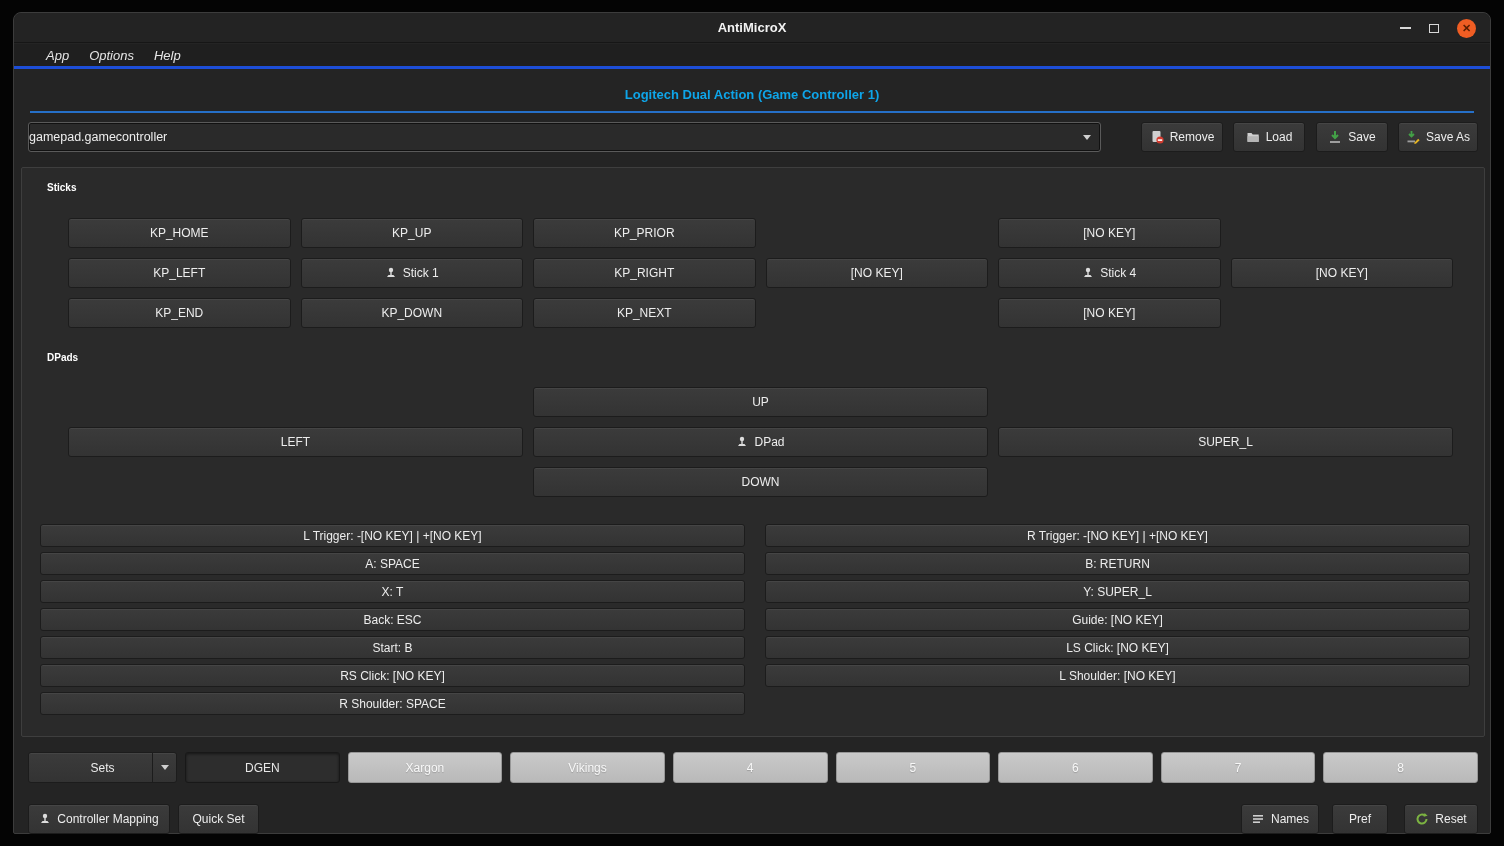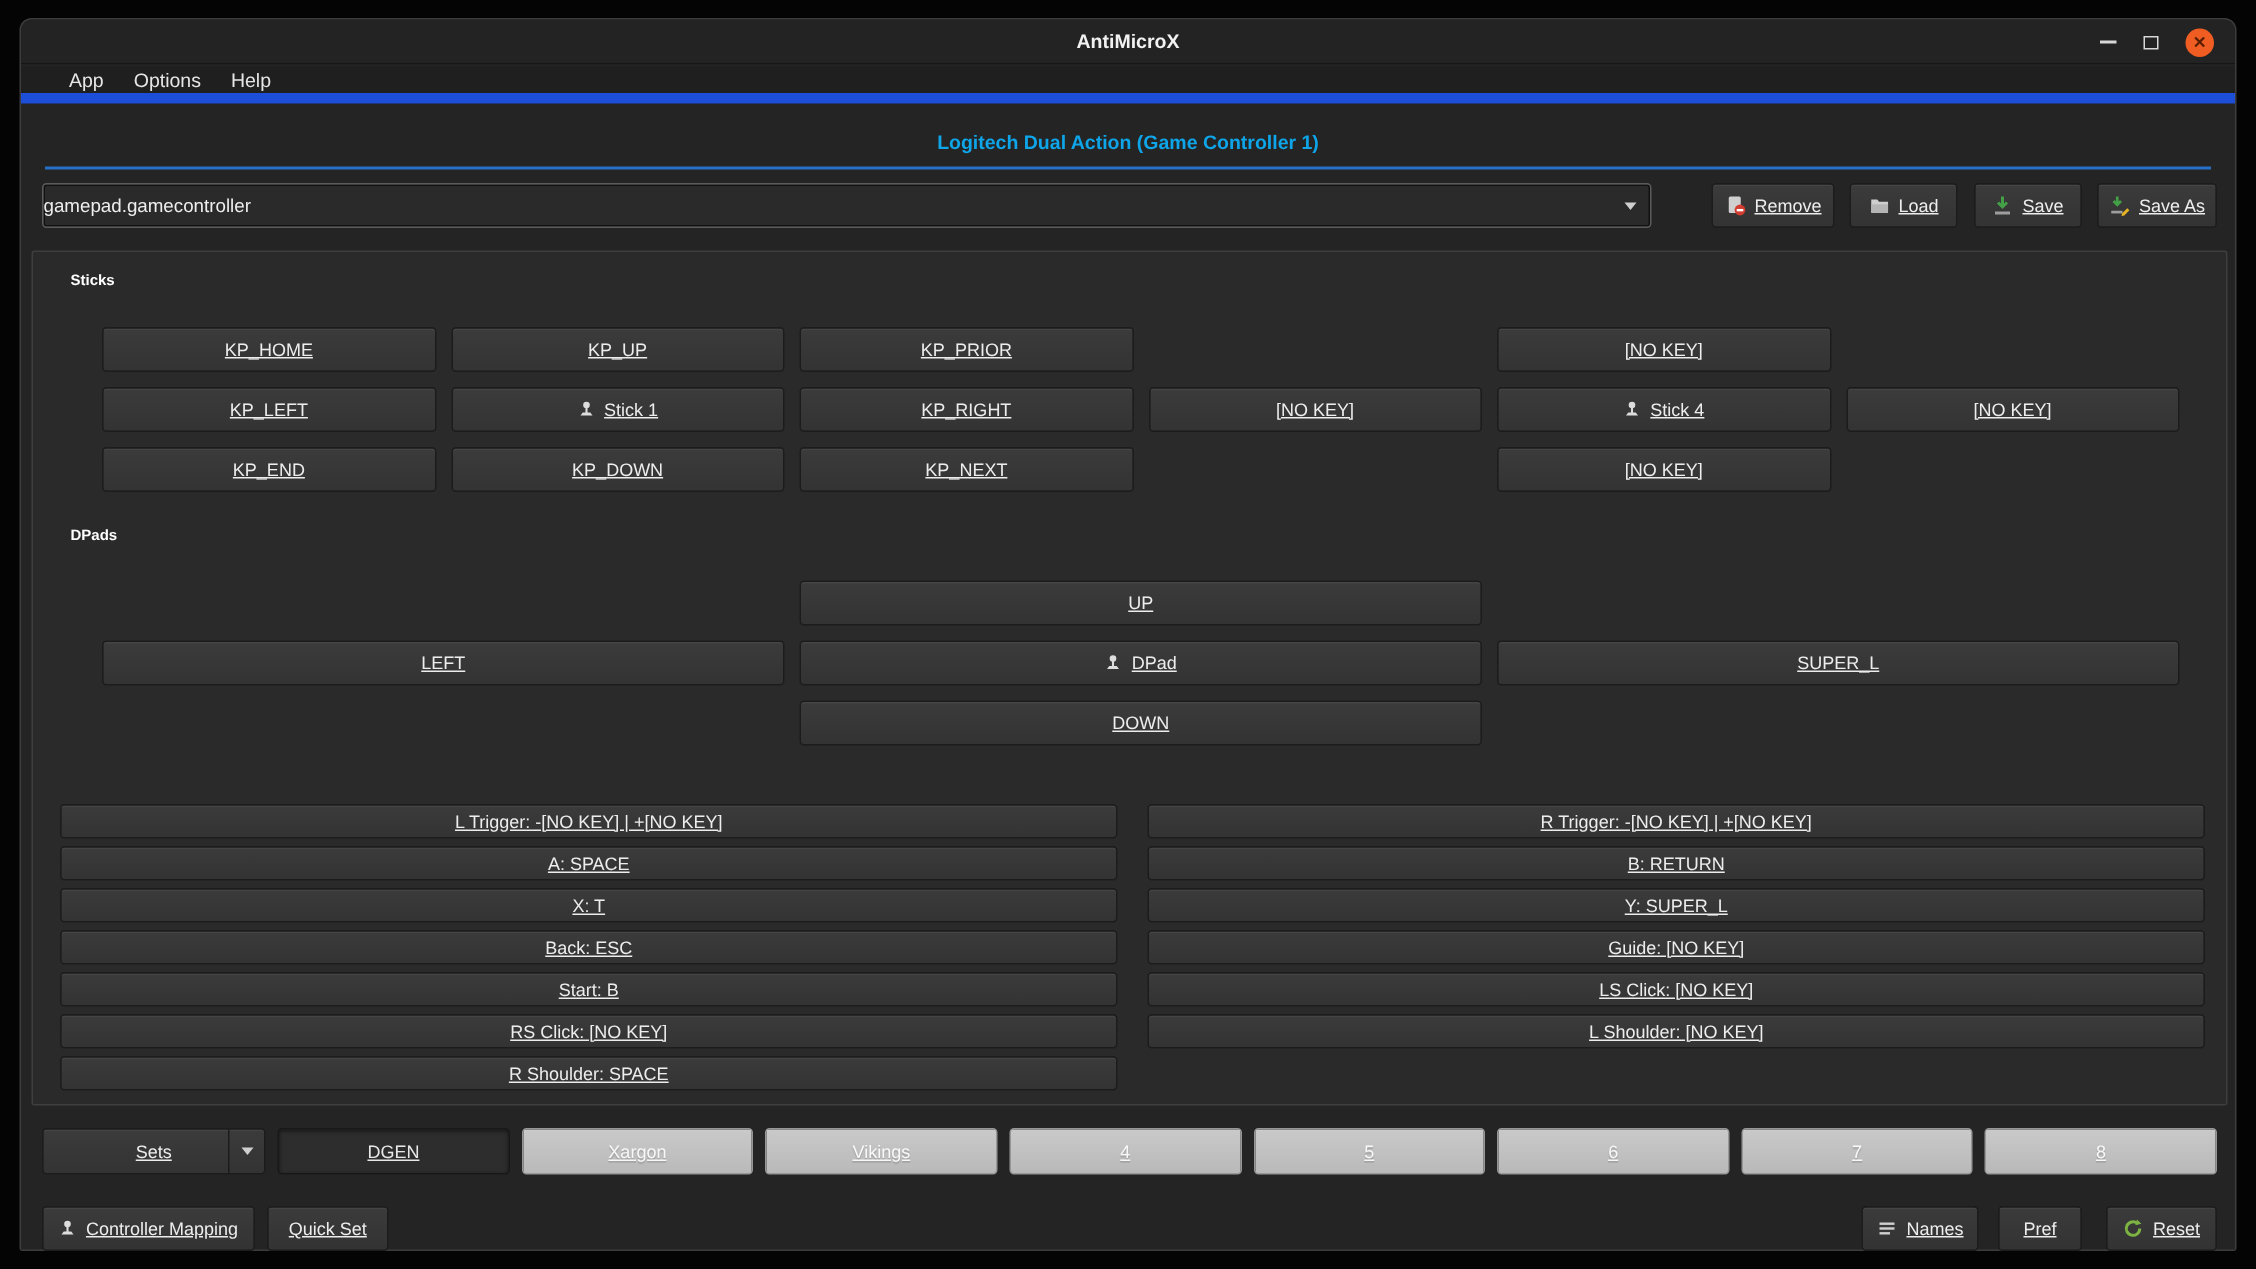--- a/index.html
+++ b/index.html
@@ -17,53 +17,53 @@
   .win-controls { position:absolute; right:14px; top:0; height:30px; display:flex;
                   align-items:center; gap:18px; }
   .min-glyph { width:11px; height:2px; background:#d8d8d8; }
   .max-glyph { width:10px; height:9px; border:1.5px solid #d8d8d8; }
   .close-btn { width:19px; height:19px; border-radius:50%; background:#ef5d23;
                color:#5a1d00; font-size:11px; font-weight:bold; display:flex;
                align-items:center; justify-content:center; }
 
   
   .menubar { position:absolute; left:0; top:31px; right:0; height:25px; background:#1f1f1f;
-             border-bottom:7px solid #1d4ed8; display:flex; align-items:center; padding-left:22px; }
+             border-bottom:3px solid #1d4ed8; display:flex; align-items:center; padding-left:22px;font-style:italic; }
   .menu-item { color:#e6e6e6; font-size:13px; padding:3px 10px; }
 
   
   .tab-title { position:absolute; left:0; right:0; top:74px; text-align:center;
                color:#0ea5e9; font-size:13px; font-weight:bold; }
   .tab-line { position:absolute; left:16px; right:16px; top:98px; height:2px; background:#2670c8; }
 
   
   .combo { position:absolute; left:14px; top:109px; width:1073px; height:30px;
            background:#2a2a2a; border:1px solid #5a5a5a; border-radius:3px;
            display:flex; align-items:center; box-shadow: inset 0 0 0 1px #111; }
   .combo-text { color:#eee; font-size:12.5px; flex:1; }
   .combo-arrow { width:26px; display:flex; align-items:center; justify-content:center; }
   .tri { width:0; height:0; border-left:4px solid transparent; border-right:4px solid transparent;
          border-top:5px solid #cfcfcf; }
 
   .btn { background:linear-gradient(#3b3b3b,#333); border:1px solid #1c1c1c; border-radius:3px;
          color:#ededed; font-size:12px; display:flex; align-items:center; justify-content:center;
          gap:6px; box-shadow: inset 0 1px 0 rgba(255,255,255,0.05); cursor:default;
-         white-space:nowrap;text-decoration:underline; }
+         white-space:nowrap; }
   .pbtn { position:absolute; top:109px; height:30px; }
 
   
   .panel { position:absolute; left:7px; top:154px; width:1464px; height:570px;
            background:#2a2a2a; border:1px solid #3e3e3e; border-radius:2px; }
   .heading { position:absolute; color:#ffffff; font-size:10px; font-weight:bold; }
 
   .grid6 { position:absolute; left:46px; top:50px; width:1385px; display:grid;
            grid-template-columns:repeat(6,1fr); column-gap:10px; row-gap:10px; grid-auto-rows:30px; }
   .grid3 { position:absolute; left:46px; top:219px; width:1385px; display:grid;
            grid-template-columns:repeat(3,1fr); column-gap:10px; row-gap:10px; grid-auto-rows:30px; }
-  .assign-grid { position:absolute; left:18px; top:368px; width:1430px; display:grid;
+  .assign-grid { position:absolute; left:18px; top:356px; width:1430px; display:grid;
                  grid-template-columns:1fr 1fr; column-gap:20px; row-gap:5px; grid-auto-rows:23px; }
 
   .jicon { display:inline-flex; width:12px; height:12px; }
 
   
   .sets-row { position:absolute; left:14px; top:739px; width:1450px; height:31px;
               display:flex; gap:8px; }
   .sets-btn { width:149px; position:relative; }
   .sets-arrow { position:absolute; right:0; top:0; width:24px; height:100%;
                 border-left:1px solid #1c1c1c; display:flex; align-items:center; justify-content:center; }

